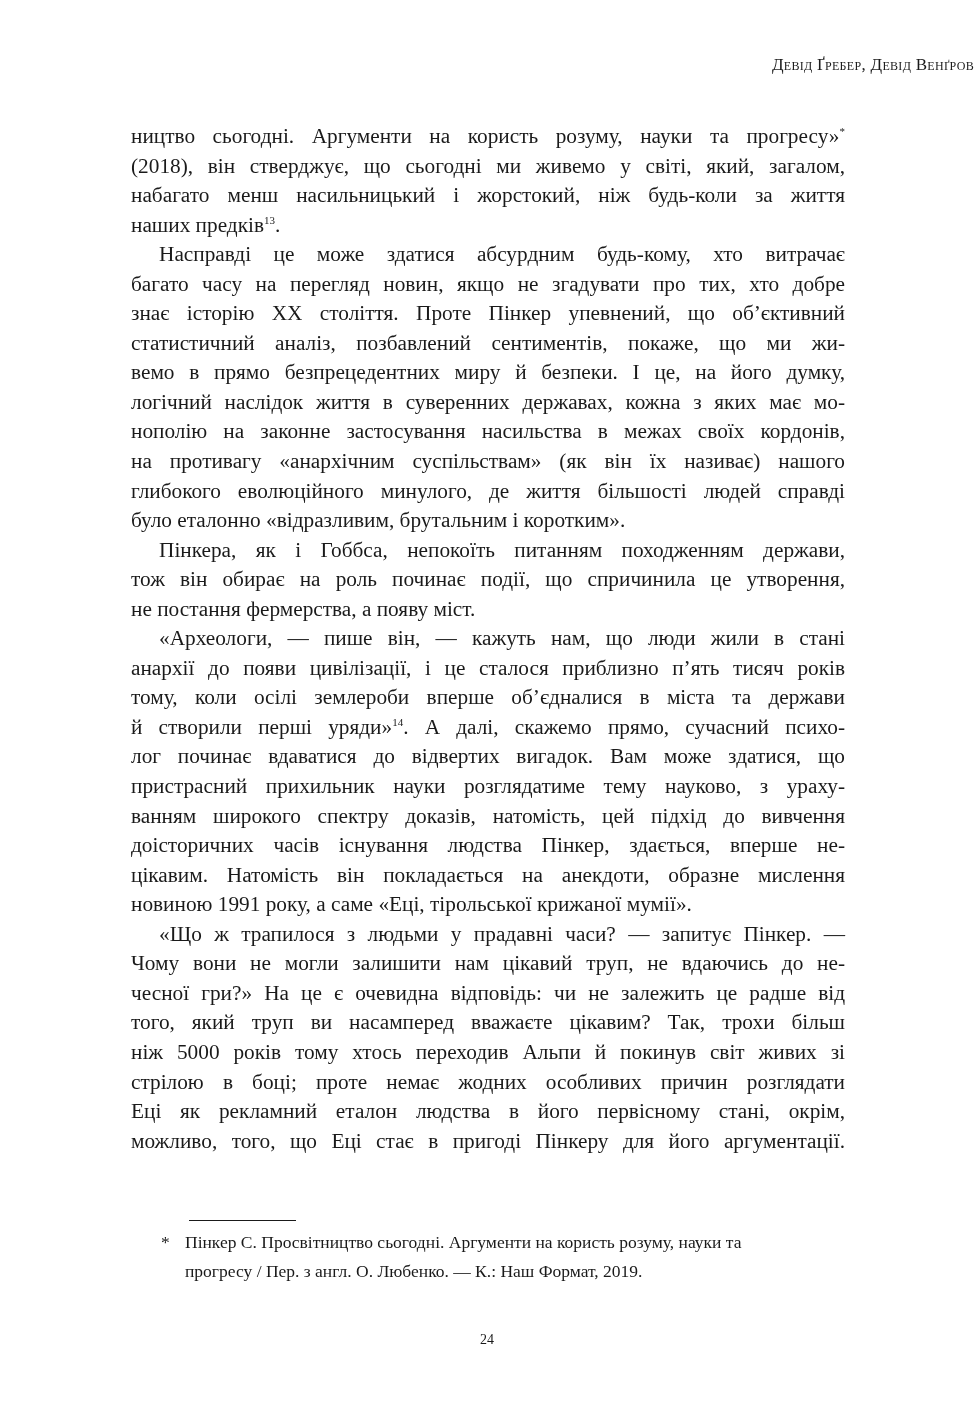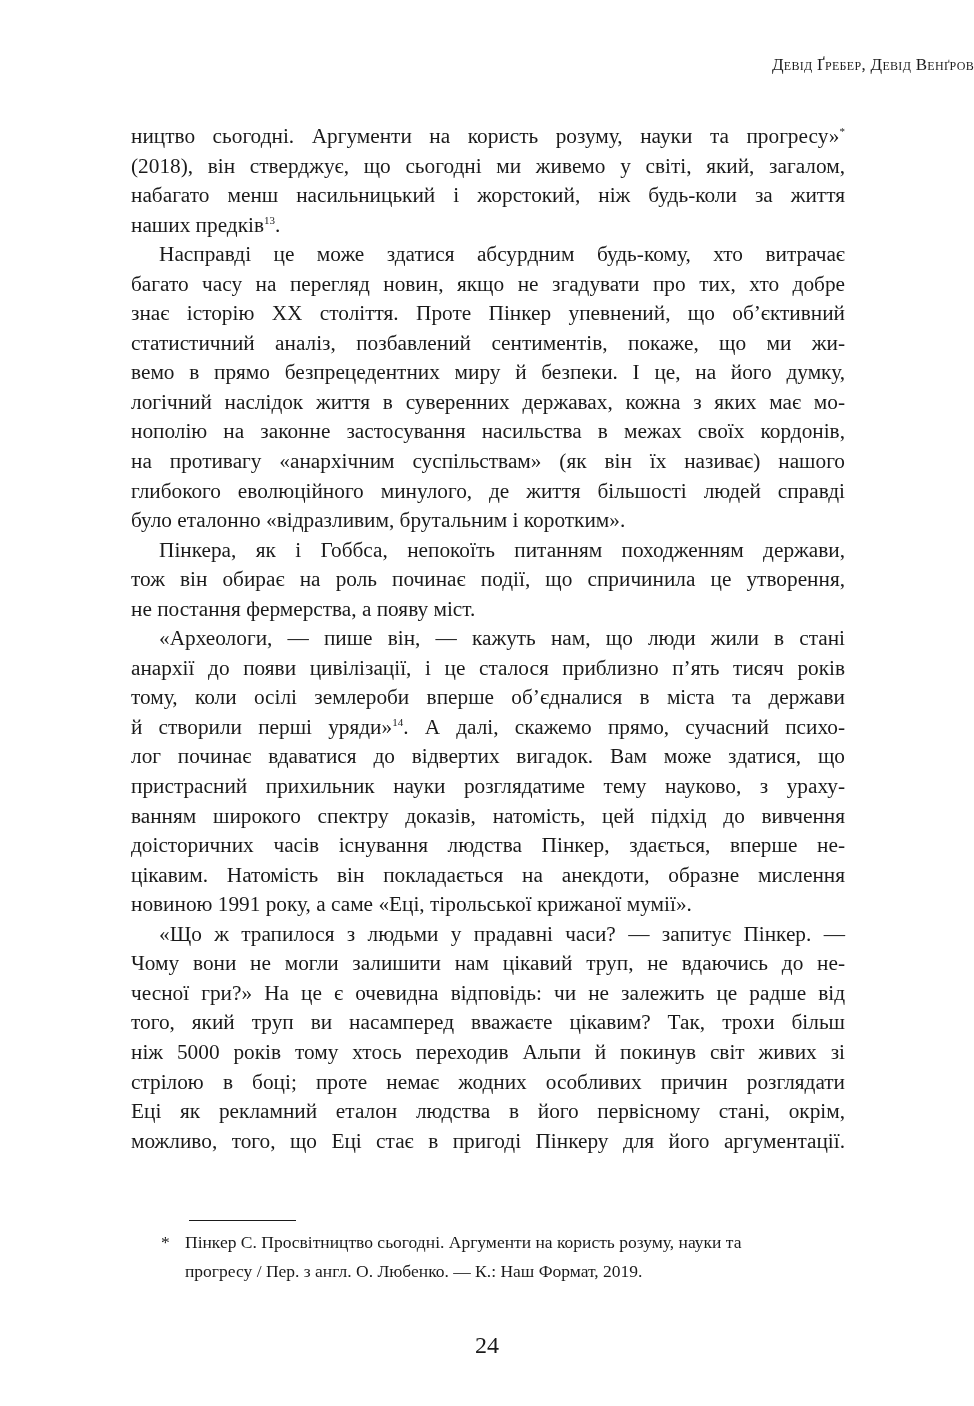--- a/index.html
+++ b/index.html
@@ -12,21 +12,21 @@
           white-space: nowrap; text-align: justify; text-align-last: justify; }
   .line.last { text-align-last: left; }
   .line.indent { padding-left: 28px; }
   sup { font-size: 11px; line-height: 0; vertical-align: 8px; }
   .footnote-rule { position: absolute; top: 1220px; left: 189px; width: 107px; height: 0;
           border-top: 1.2px solid #1a1a1a; }
   .footnote { position: absolute; top: 1228px; left: 131px; width: 714px; font-size: 17.5px; }
   .fn-mark { position: absolute; left: 30px; top: 0; line-height: 28px; }
   .fn-line { display: block; margin-left: 54px; line-height: 29px; white-space: nowrap; }
   .page-number { position: absolute; top: 1332px; left: 0; width: 974px; text-align: center;
-          font-size: 24px; }
+          font-size: 14px; }
 </style>
 </head>
 <body>
 
 <div class="running-head">Девід Ґребер, Девід Венґров</div>
 
 <div class="body-text">
 
   <div>
     <span class="line"><span>ництво сьогодні. Аргументи на користь розуму, науки та прогресу»</span><sup>*</sup></span>

